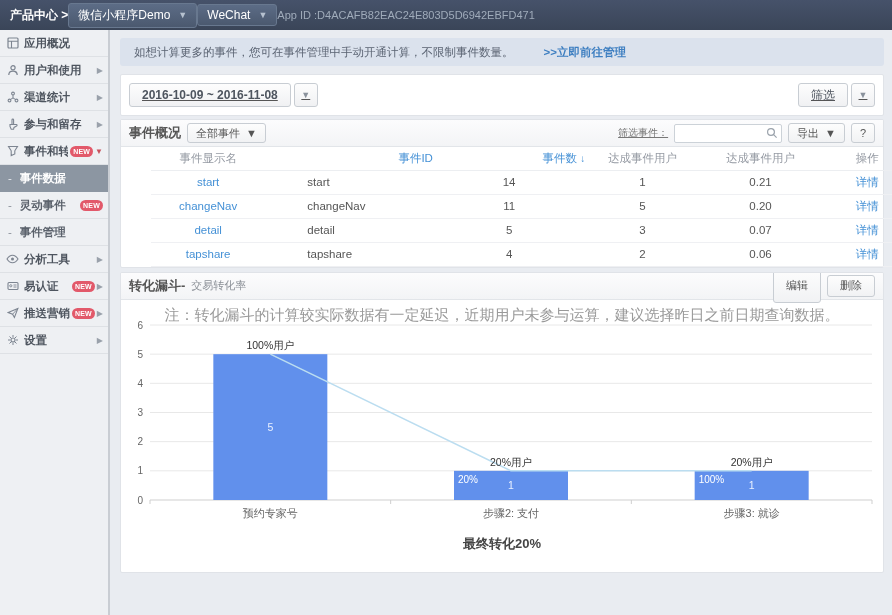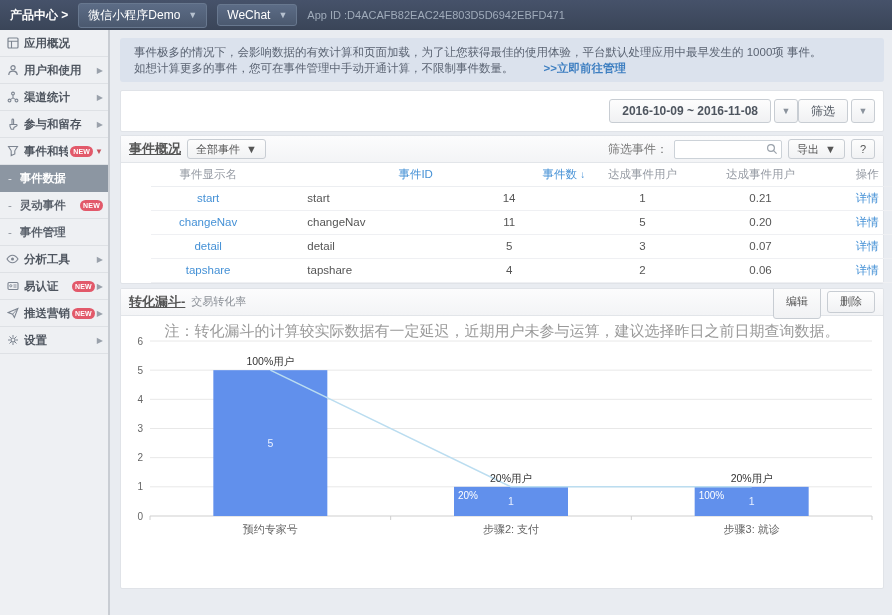--- a/index.html
+++ b/index.html
@@ -1,21 +1,21 @@
 <!DOCTYPE html>
 <html><head>
 <meta charset="utf-8">
 <style>
   * { margin:0; padding:0; box-sizing:border-box; }
   html,body { width:892px; height:615px; overflow:hidden; }
   body { font-family:"Liberation Sans","DejaVu Sans",sans-serif; background:#e9ecf1; position:relative; font-size:12px; color:#555; }
 
   
   .topbar { position:absolute; top:0; left:0; width:892px; height:30px;
-    background:linear-gradient(#46526a,#3a4558); display:flex; align-items:center; padding:8px 10px; gap:10px; }
+    background:linear-gradient(#46526a,#3a4558); display:flex; align-items:center; padding:8px 10px; }
   .crumb { color:#fff; font-size:12px; font-weight:bold; white-space:nowrap; }
   .top-btn { background:linear-gradient(#5c6c86,#4b596f); border:1px solid #68788f; border-radius:3px;
     color:#fff; font-size:12px; padding:3px 9px; display:flex; align-items:center; gap:8px; cursor:pointer; white-space:nowrap; }
   .top-btn .caret { color:#b6c1cf; font-size:9px; }
   .appid { color:#9fabba; font-size:11px; white-space:nowrap; }
 
   
   .sidebar { position:absolute; top:30px; left:0; bottom:0; width:110px;
     background:#eef0f3; border-right:2px solid #c9cdd3; }
   .sb-item { height:27px; display:flex; align-items:center; padding:0 5px;
@@ -32,38 +32,38 @@
   .sb-sub.active { background:#8c96a2; color:#fff; border-bottom:1px solid #8c96a2; }
   .sb-sub.active .sb-dash { color:#e8ebef; }
 
   
   .main { position:absolute; top:30px; left:110px; right:0; bottom:0; padding:8px 8px 0 10px; overflow:hidden; }
 
   .notice { background:#dbe2ed; border-radius:3px; padding:6px 14px; font-size:11.5px; line-height:16px; color:#5a6372; }
   .notice a { color:#3e7fc1; font-weight:bold; text-decoration:none; margin-left:30px; cursor:pointer; }
 
   .panel { background:#fff; border:1px solid #e0e3e8; border-radius:2px; }
-  .date-panel { margin-top:8px; height:42px; display:flex; align-items:center; padding:0 8px; justify-content:flex-end; }
+  .date-panel { margin-top:8px; height:42px; display:flex; align-items:center; padding:0 8px; justify-content:space-between;text-decoration:underline; }
   .split { display:flex; gap:3px; }
   .btn { background:linear-gradient(#fdfdfd,#f0f1f3); border:1px solid #c8cdd3; border-radius:3px;
     color:#4e555f; font-size:12px; height:24px; display:inline-flex; align-items:center; padding:0 12px; cursor:pointer; white-space:nowrap; }
   .btn.bold { font-weight:bold; }
   .btn.sq { padding:0; width:24px; justify-content:center; }
   .btn .caret { color:#8a929c; font-size:9px; }
 
   
   .table-card { margin-top:3px; }
   .card-head { height:27px; display:flex; align-items:center; padding:0 8px;
     background:linear-gradient(#fcfcfd,#f3f4f6); border-bottom:1px solid #e2e5e9; gap:6px; }
-  .card-title { font-size:13px; font-weight:bold; color:#555;text-decoration:underline; }
+  .card-title { font-size:13px; font-weight:bold; color:#555; }
   .card-sub { font-size:11px; color:#8b9097; }
   .mini-btn { background:linear-gradient(#fdfdfd,#f1f2f4); border:1px solid #c8cdd3; border-radius:3px;
     color:#555; font-size:11px; height:20px; display:inline-flex; align-items:center; gap:6px; padding:0 8px; cursor:pointer; white-space:nowrap; }
   .spacer { flex:1 1 auto; }
-  .search-label { font-size:12px; color:#777; }
+  .search-label { font-size:10px; color:#777;text-decoration:underline; }
   .search-wrap { position:relative; }
   .search-wrap input { width:108px; height:19px; border:1px solid #ccd2d8; border-radius:2px;
     font-size:11px; padding:0 20px 0 6px; outline:none; color:#555; background:#fff; }
   .search-ic { position:absolute; right:4px; top:3px; }
 
   table.events { width:100%; border-collapse:collapse;margin-left:30px; }
   table.events th { font-weight:normal; font-size:11.5px; color:#959aa3; height:23px; text-align:center;
     border-bottom:1px solid #eceef1; }
   table.events th.blue { color:#4591d6;text-align:right; }
   table.events td { font-size:11.5px; color:#555; height:24px; text-align:center; border-bottom:1px solid #eff0f3; }
@@ -200,21 +200,20 @@
         </svg>
     </span>
     <span class="sb-label">设置</span>
     <span class="sb-arrow">▶</span>
   </div>
 </div>
 
 <div class="main">
 
   <div class="notice">
-    <div>事件极多的情况下，会影响数据的有效计算和页面加载，为了让您获得最佳的使用体验，平台默认处理应用中最早发生的 1000项 事件。</div>
     <div>
       <span>如想计算更多的事件，您可在事件管理中手动开通计算，不限制事件数量。</span><a>&gt;&gt;立即前往管理</a>
     </div>
   </div>
 
   <div class="panel date-panel">
     <div class="split">
       <button class="btn bold">2016-10-09 ~ 2016-11-08</button>
       <button class="btn sq">
           <span class="caret">▼</span>
@@ -350,15 +349,16 @@
           <text x="387" y="145.83333333333334" text-anchor="middle" font-size="10.5" fill="#333">20%用户</text>
           <text x="334" y="162.83333333333334" font-size="10" fill="#ffffff">20%</text>
           <text x="387" y="169.41666666666666" text-anchor="middle" font-size="10.5" fill="#eaf1ff">1</text>
           <text x="387" y="197" text-anchor="middle" font-size="11" fill="#666">步骤2: 支付</text>
           <text x="627.6666666666666" y="145.83333333333334" text-anchor="middle" font-size="10.5" fill="#333">20%用户</text>
           <text x="574.6666666666666" y="162.83333333333334" font-size="10" fill="#ffffff">100%</text>
           <text x="627.6666666666666" y="169.41666666666666" text-anchor="middle" font-size="10.5" fill="#eaf1ff">1</text>
           <text x="627.6666666666666" y="197" text-anchor="middle" font-size="11" fill="#666">步骤3: 就诊</text>
         </svg>
       </div>
+    <div class="f-footer">最终转化20%</div>
   </div>
 
 </div>
 
 </body></html>

